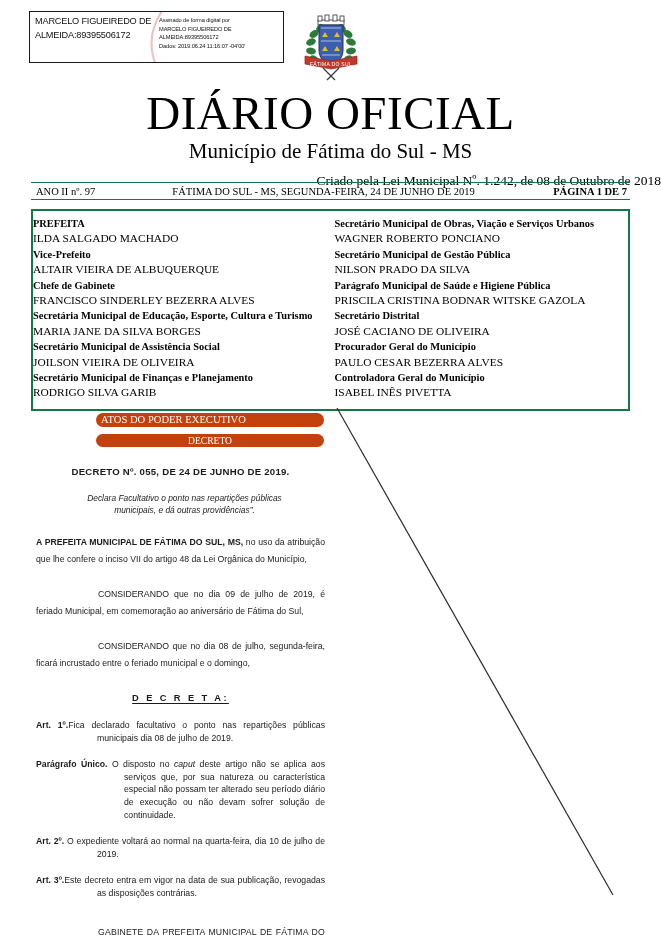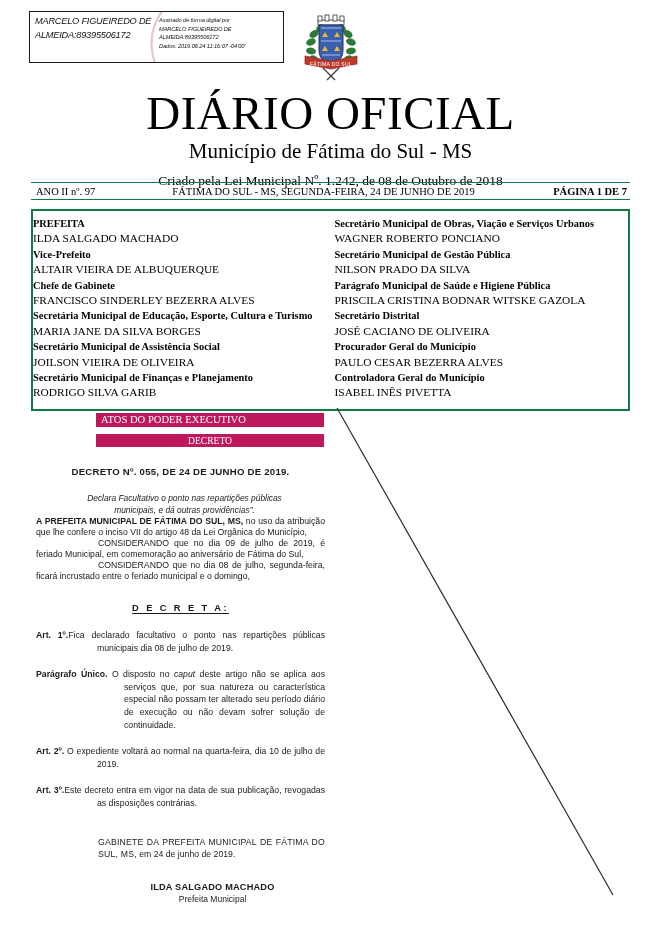--- a/index.html
+++ b/index.html
@@ -22,21 +22,20 @@
     left: 29px;
     top: 11px;
     width: 255px;
     height: 52px;
     border: 1px solid #1a1a1a;
     box-sizing: border-box;
     display: flex;
     align-items: stretch;
     background: #fff;
     overflow: hidden;
-    font-style: italic;
   }
   .sig-name {
     width: 118px;
     padding: 3px 2px 0 5px;
     font-family: "Liberation Sans", sans-serif;
     font-size: 9.2px;
     line-height: 13.5px;
     letter-spacing: -0.2px;
     color: #111;
     position: relative;
@@ -93,20 +92,21 @@
     font-size: 21px;
     line-height: 25px;
     margin: 1px 0 0 0;
     font-weight: normal;
   }
   .doc-law {
     font-family: "Liberation Serif", serif;
     font-size: 13.5px;
     line-height: 18px;
     margin: 8px 0 0 0;
+    text-align: right;
   }
 
   
   .edition-bar {
     position: absolute;
     left: 31px;
     top: 182px;
     width: 599px;
     border-top: 1.6px solid #0f7a46;
     border-bottom: 1.6px solid #0f7a46;
@@ -149,24 +149,25 @@
   .off-name {
     font-family: "Liberation Serif", serif;
     font-size: 11.4px;
     line-height: 15.4px;
     margin: 0;
   }
 
   
   .banner {
     position: absolute;
-    background: #be185d;
+    background: #c2410c;
     color: #fff;
     font-family: "Liberation Serif", serif;
     box-sizing: border-box;
+    border-radius: 7px;
   }
   .banner-executive {
     left: 96px;
     top: 413px;
     width: 228px;
     height: 14px;
     font-size: 10.6px;
     line-height: 14px;
     text-align: left;
     padding-left: 5px;
@@ -200,23 +201,23 @@
   }
   .decree-ementa {
     font-style: italic;
     font-size: 8.4px;
     line-height: 12px;
     text-align: center;
     margin: 14px 22px 0 30px;
   }
   .para {
     font-size: 8.7px;
-    line-height: 11px;
+    line-height: 17px;
     text-align: justify;
-    margin: 0 0 0 0;
+    margin: 18px 0 0 0;
     text-indent: 0;
   }
   .para.indent { text-indent: 62px; }
   .para b { font-weight: bold; }
   .decreta {
     text-align: center;
     font-weight: bold;
     font-size: 9.3px;
     line-height: 13px;
     letter-spacing: 2.4px;

